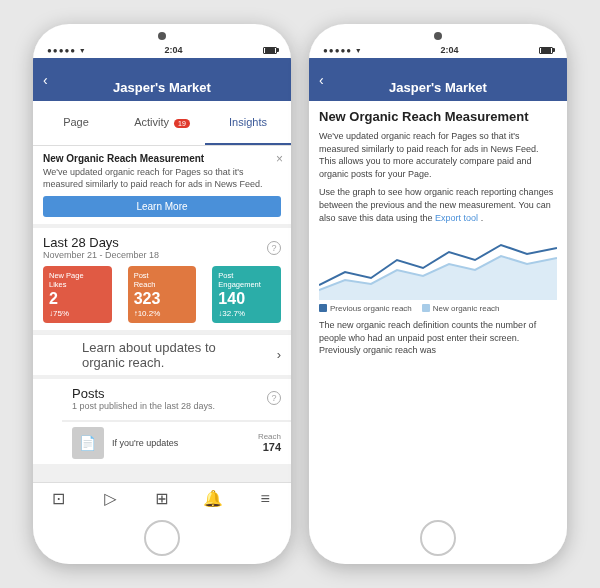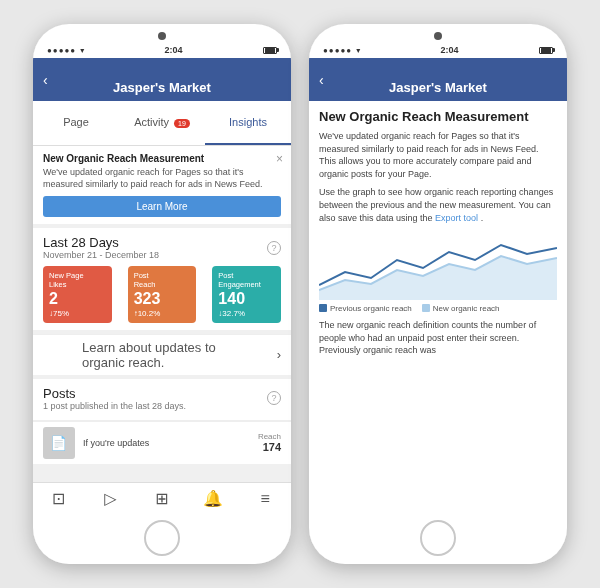--- a/index.html
+++ b/index.html
@@ -249,20 +249,21 @@
       background: white;
       border-top: 1px solid #eee;
       margin-bottom: 4px;
     }
     .link-row span { font-size: 13px; color: #555; padding-left: 39px; }
     .chevron { font-size: 10px; color: #aaa; }
 
     
     .posts-section {
       background: white;
+      padding-left: 29px;
     }
     .post-item {
       display: flex;
       align-items: center;
       padding: 5px 10px;
       gap: 8px;
       border-top: 1px solid #eee;
     }
     .post-thumb {
       width: 32px;

